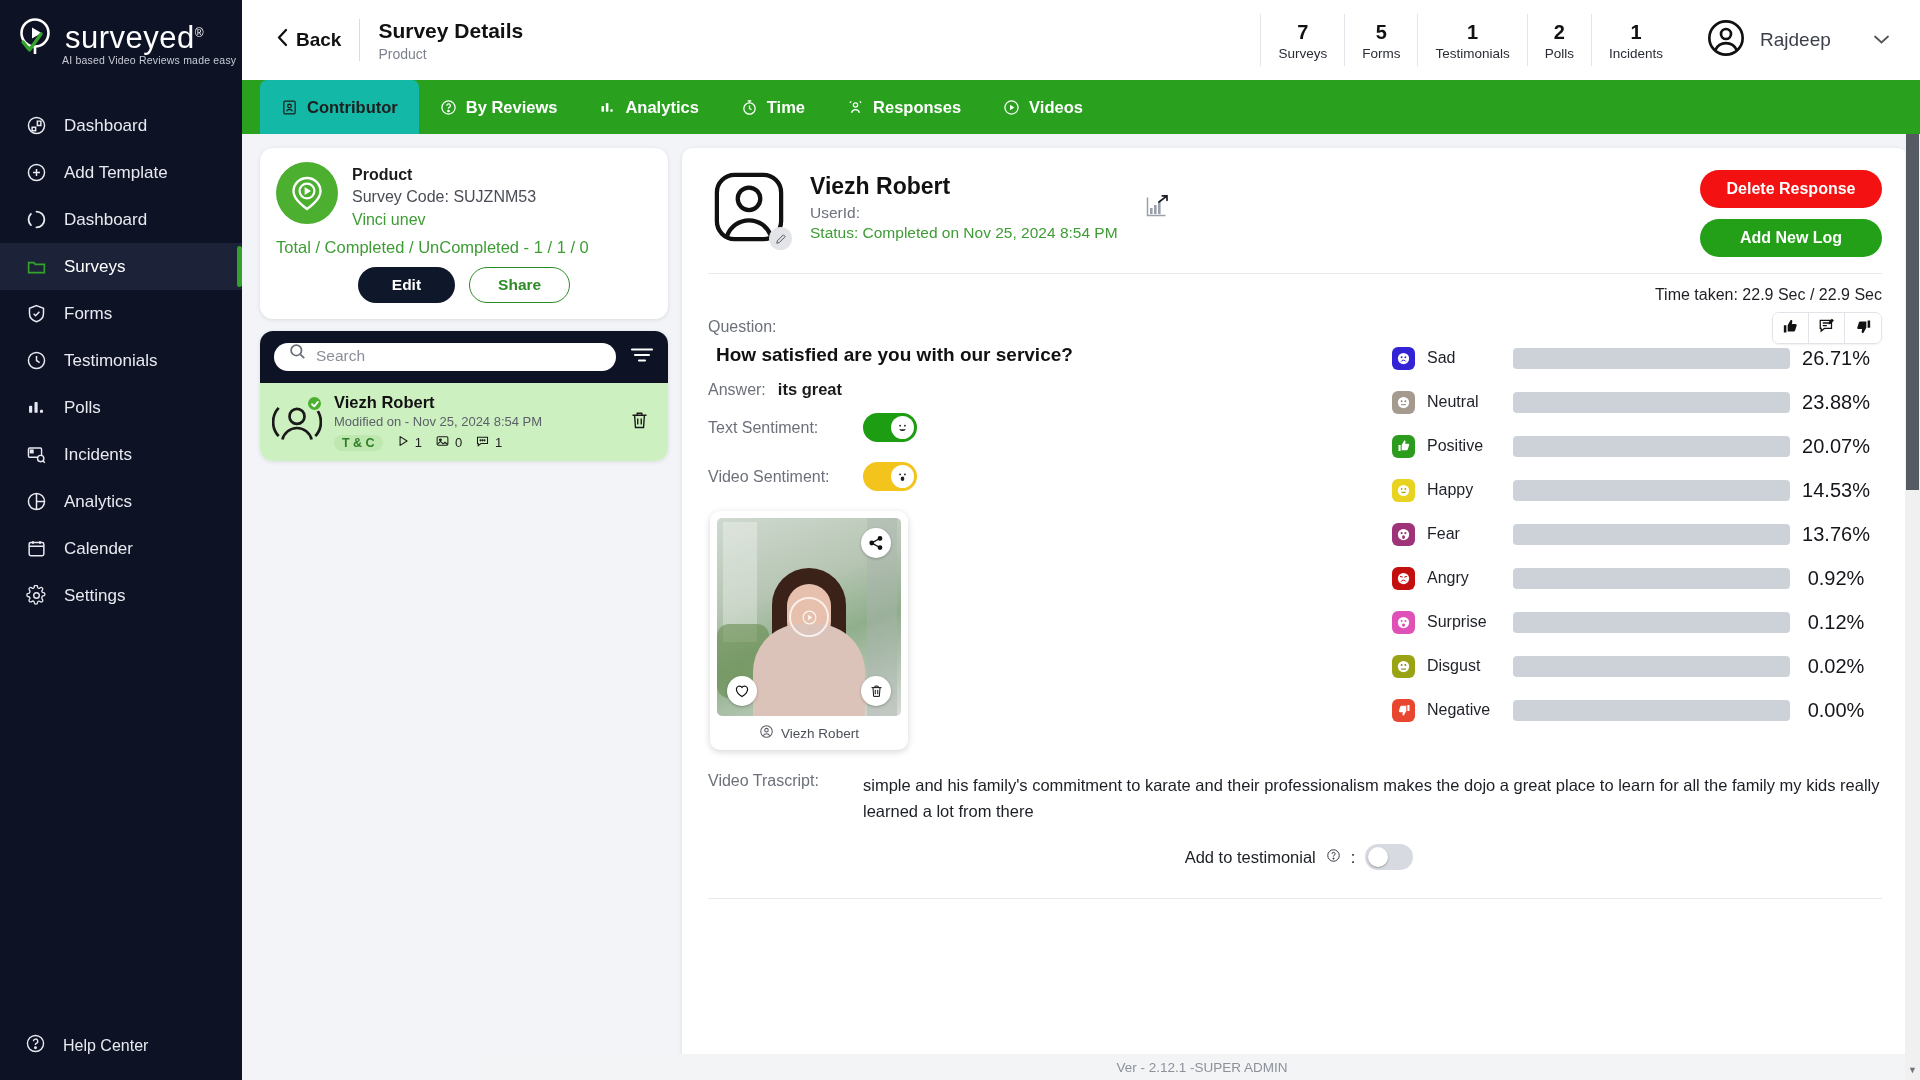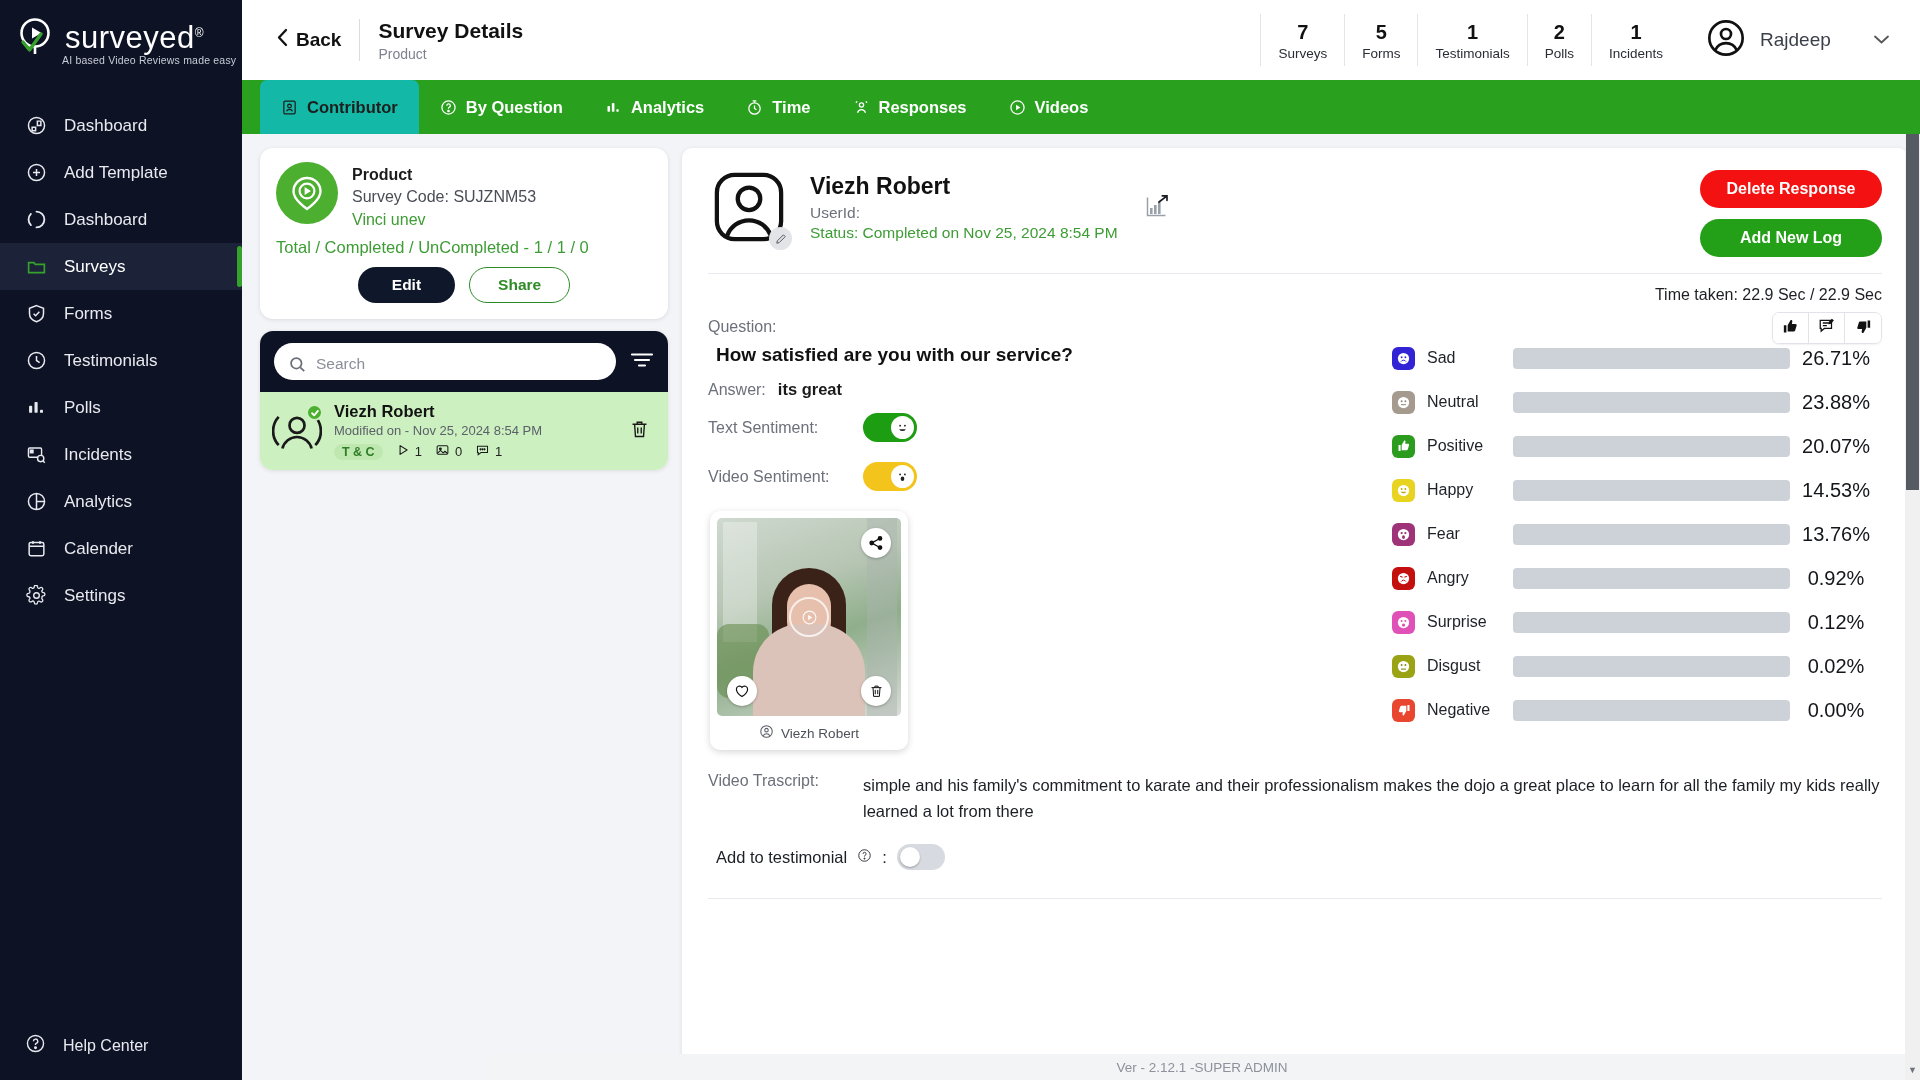--- a/index.html
+++ b/index.html
@@ -128,22 +128,22 @@
 
   .list-card {
     background: #fff; border-radius: 13px; overflow: hidden;
     box-shadow: 0 1px 4px rgba(0,0,0,.10);
     flex: 0 0 auto;
   }
   .search-bar {
     background: #0d1225; padding: 12px 14px; display: flex; align-items: center; gap: 14px;
   }
   .search-box {
-    flex: 1; background: #fff; border-radius: 22px; height: 37px;
-    display: flex; align-items: flex-start; padding: 12px 14px; gap: 9px;
+    flex: 1; background: #fff; border-radius: 22px; height: 28px;
+    display: flex; align-items: flex-end; padding: 6px 14px; gap: 9px;
   }
   .search-box input {
     border: none; outline: none; font-size: 15.5px; color: #222;
     flex: 1; font-family: inherit; background: transparent;
   }
   .search-box input::placeholder { color: #8a8e99; }
   .filter-ico { cursor: pointer; }
 
   .resp-item {
     background: #cdf0c0; display: flex; align-items: center; gap: 12px;
@@ -290,21 +290,21 @@
     flex: 1; max-width: 345px; height: 21px; background: #ccd2d8; border-radius: 4px;
     overflow: hidden;
   }
   .fill { height: 100%; border-radius: 4px 0 0 4px; }
   .pct { width: 92px; flex: 0 0 92px; text-align: center; font-size: 20px; font-weight: 400; color: #14161b; }
 
   
   .transcript-row { display: flex; margin-top: 22px; justify-content: center; }
   .tr-label { width: 155px; flex: 0 0 155px; font-size: 16px; color: #6c707a; }
   .tr-text { font-size: 16.5px; color: #1c1f26; line-height: 26px; max-width: 1090px; }
-  .testimonial-row { display: flex; align-items: center; gap: 10px; margin-top: 20px; padding-left: 8px;}
+  .testimonial-row { display: flex; align-items: center; gap: 10px; margin-top: 20px; padding-left: 8px; justify-content: center;}
   .tst-label { font-size: 16.5px; color: #1c1f26; }
   .tst-toggle {
     width: 48px; height: 26px; border-radius: 14px; background: #d7dae0;
     display: flex; align-items: center; padding: 0 3px; cursor: pointer;
   }
   .tst-knob { width: 20px; height: 20px; border-radius: 50%; background: #fff; box-shadow: 0 1px 2px rgba(0,0,0,.3); }
   .bottom-rule { height: 1px; background: #e7e9ee; margin: 28px 0 0 0; }
 
   .footer {
     position: absolute; left: 242px; right: 0; bottom: 0; height: 26px;
@@ -534,21 +534,21 @@
         <span>Contributor</span>
       </div>
       <div class="tab">
         <span class="ico">
           <svg width="17" height="17" viewBox="0 0 24 24" fill="none" stroke="#fff" stroke-width="1.8">
               <circle cx="12" cy="12" r="9.3"></circle>
               <path d="M9.6 9.4a2.5 2.5 0 1 1 3.3 2.4c-.7.3-1 .8-1 1.6v.3"></path>
               <circle cx="12" cy="16.9" r="1" fill="#fff"></circle>
             </svg>
         </span>
-        <span>By Question</span>
+        <span>By Reviews</span>
       </div>
       <div class="tab">
         <span class="ico">
           <svg width="17" height="17" viewBox="0 0 24 24" fill="#fff">
               <rect x="3.5" y="10" width="3.6" height="8" rx="1"></rect>
               <rect x="9.7" y="5.6" width="3.6" height="12.4" rx="1"></rect>
               <rect x="16" y="14.6" width="3.4" height="3.4" rx="1"></rect>
             </svg>
         </span>
         <span>Analytics</span>

